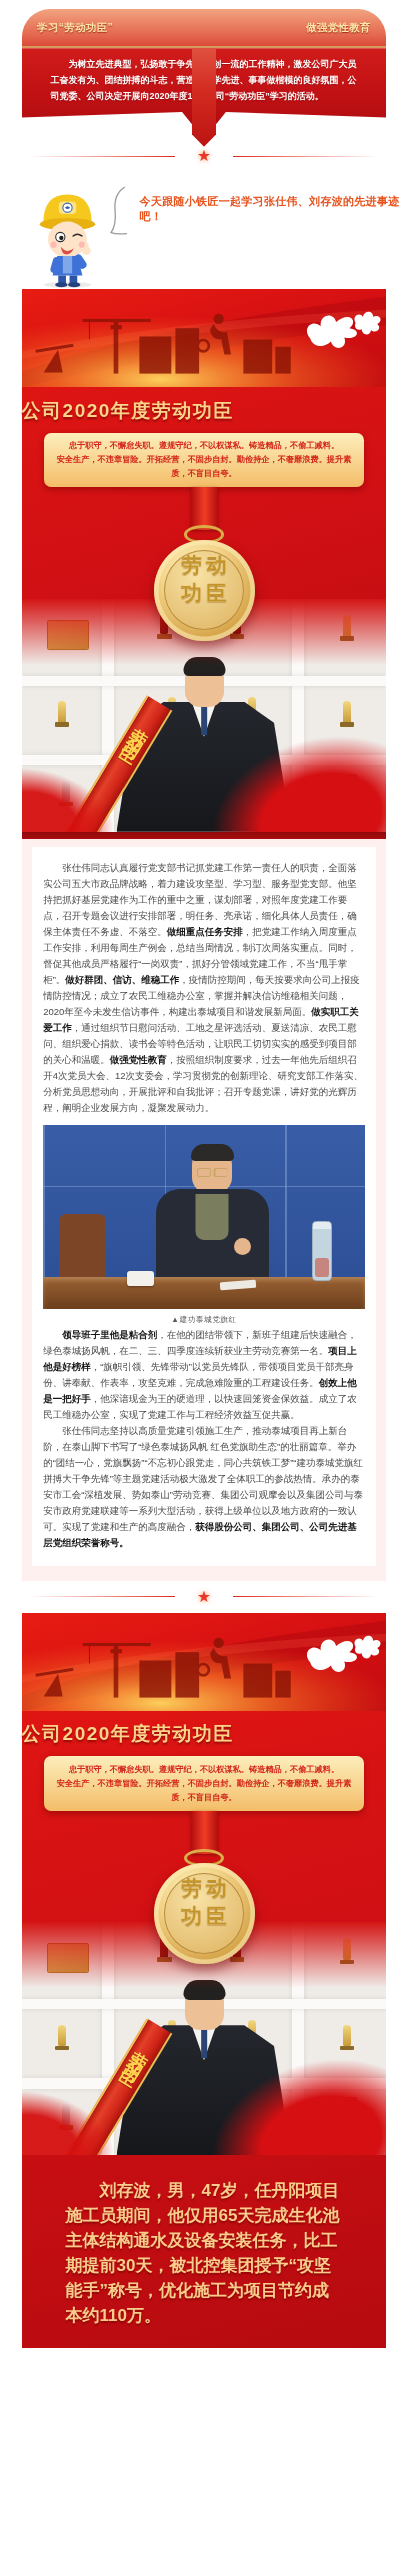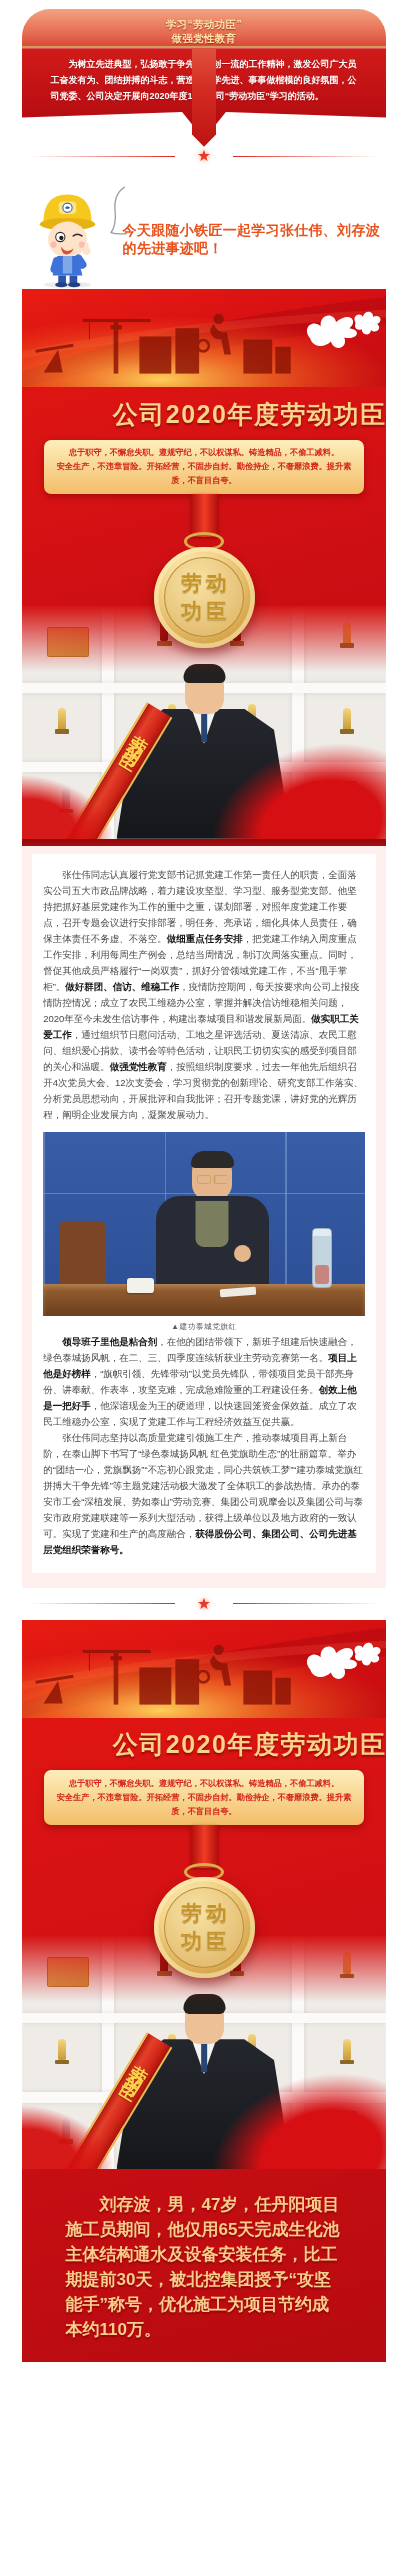--- a/index.html
+++ b/index.html
@@ -5,21 +5,21 @@
   html,body{margin:0;padding:0;background:#ffffff;}
   body{width:408px;font-family:"Liberation Sans","DejaVu Sans",sans-serif;}
   .page{width:408px;overflow:hidden;background:#fff;}
 
   
   .top-banner{position:relative;margin:9.3px 21.6px 0;height:131px;}
   .banner-band{position:relative;z-index:2;height:37px;border-radius:28px 28px 0 0;
     background:linear-gradient(180deg,#f2a381 0%,#e4684f 70%,#da4a3a 100%);
     border-bottom:2.6px solid #d countryside;
     border-bottom:2.6px solid #d79a5e;
-    display:flex;justify-content:flex-end;align-items:center;padding:0 15.5px;flex-direction:column;}
+    display:flex;justify-content:space-between;align-items:center;padding:0 15.5px;}
   .slogan{font-size:10.3px;font-weight:800;color:#ffe9a8;text-shadow:0 1px 1px rgba(120,10,0,.65);letter-spacing:0.5px;}
   .banner-body{position:relative;height:91px;
     background:linear-gradient(180deg,#d01c1a 0%,#c31215 45%,#ab0a0e 100%);
     clip-path:polygon(0 0,100% 0,100% 76%,56% 70%,50% 100%,44% 70%,0 76%);}
   .banner-ribbon{position:absolute;left:50%;top:15.5px;transform:translateX(-50%);
     width:24px;height:122px;z-index:1;
     background:linear-gradient(180deg,#eec089 0 4.6px,#e4604a 4.6px,#d32a20 55%,#bb1312 100%);
     clip-path:polygon(0 0,100% 0,100% 90%,50% 100%,0 90%);
     box-shadow:0 0 3.1px rgba(90,0,0,.4);}
   .banner-intro{position:relative;z-index:2;padding:8.2px 29px 0;color:#ffffff;font-weight:700;
@@ -30,46 +30,46 @@
   .star-divider .line{position:absolute;top:11.3px;height:1px;width:40%;}
   .star-divider .line.l{left:2%;background:linear-gradient(90deg,rgba(224,40,30,0),#e0281e);}
   .star-divider .line.r{right:2%;background:linear-gradient(270deg,rgba(224,40,30,0),#e0281e);}
   .star-divider .star{position:absolute;left:50%;transform:translateX(-50%);top:0;
     font-size:15.5px;line-height:24px;color:#e8372c;text-shadow:0 0 5.2px rgba(255,130,60,.9);}
 
   
   .mascot-row{position:relative;height:117px;margin:0 21.6px;}
   .mascot{position:absolute;left:7.2px;top:13.4px;}
   .speech-squiggle{position:absolute;left:87px;top:12.4px;}
-  .speech-text{position:absolute;left:101px;top:21.6px;width:268px;
-    color:#e8531d;font-weight:800;font-size:14px;letter-spacing:0.3px;margin-top:28px;}
+  .speech-text{position:absolute;left:118px;top:21.6px;width:268px;
+    color:#e8531d;font-weight:800;font-size:11px;letter-spacing:0.3px;}
 
   
   .poster{margin:0 21.6px;background:linear-gradient(165deg,#e41712 0%,#d11014 45%,#b60b10 100%);position:relative;}
   .poster-banner{height:98px;position:relative;overflow:hidden;}
   .poster-banner svg{display:block;}
-  .poster-title{position:relative;text-align:right;padding:10.3px 0 5.2px;
-    font-size:25px;font-weight:800;letter-spacing:1.5px;color:#f9d489;
+  .poster-title{position:relative;text-align:left;padding:10.3px 0 5.2px;
+    font-size:19px;font-weight:800;letter-spacing:1.5px;color:#f9d489;
     text-shadow:0 1.5px 2.1px rgba(90,0,0,.55);}
   .poster-motto{margin:4.1px auto 0;width:299px;
     background:linear-gradient(180deg,#fdeebc 0%,#f3bd68 100%);
     border-radius:7.2px;padding:6.2px 10.3px;text-align:center;
     color:#d3251a;font-weight:800;font-size:8.2px;line-height:14px;
     box-shadow:0 2.6px 6.2px rgba(110,0,0,.45);}
   .poster-medal{position:relative;z-index:6;height:133px;margin-bottom:-21.6px;}
   .medal-strap{width:27px;height:43px;margin:0 auto;
     background:linear-gradient(90deg,#b40d0d,#ef3c25 50%,#b40d0d);box-shadow:0 1px 3.1px rgba(80,0,0,.5);}
   .medal-clasp{width:34px;height:12.4px;margin:-5.2px auto 0;border:3.6px solid #dcae4a;border-radius:50%;
     box-shadow:inset 0 0 2.1px rgba(120,70,0,.6);}
   .medal{width:101px;height:101px;margin:-4.1px auto 0;border-radius:50%;position:relative;
     background:radial-gradient(circle at 38% 30%,#fdf2c0 0%,#f3d388 35%,#d8a84e 70%,#b9872f 100%);
     box-shadow:inset 0 0 0 4.6px rgba(255,240,190,.55),0 6.2px 11.3px rgba(100,0,0,.5);}
   .medal-inner{position:absolute;inset:10.3px;border-radius:50%;border:1.5px solid rgba(165,115,35,.7);
     background:radial-gradient(circle at 40% 30%,#f8e2a4,#ddb260);
-    display:flex;flex-direction:column;align-items:center;justify-content:center;}
+    display:flex;flex-direction:column;align-items:center;justify-content:flex-start;}
   .medal-inner span{font-size:20.6px;font-weight:800;color:#c49428;letter-spacing:4.1px;text-indent:4.1px;
     text-shadow:0 -0.5px 0.5px #fff0bd,0 1px 1px rgba(120,70,0,.5);}
 
   
   .photo-award{height:233px;position:relative;overflow:hidden;background:#efece8;}
   .photo-award::before{content:"";position:absolute;left:0;right:0;top:0;height:66px;z-index:5;
     background:linear-gradient(180deg,rgba(211,14,14,.97) 0%,rgba(211,14,14,0) 100%);}
   .photo-award::after{content:"";position:absolute;right:-46px;bottom:-67px;width:222px;height:160px;z-index:5;
     background:radial-gradient(closest-side,#d50f12 55%,rgba(213,15,15,0) 100%);transform:rotate(-16deg);}
   .silk-left{position:absolute;left:-62px;bottom:-31px;width:155px;height:93px;z-index:5;

